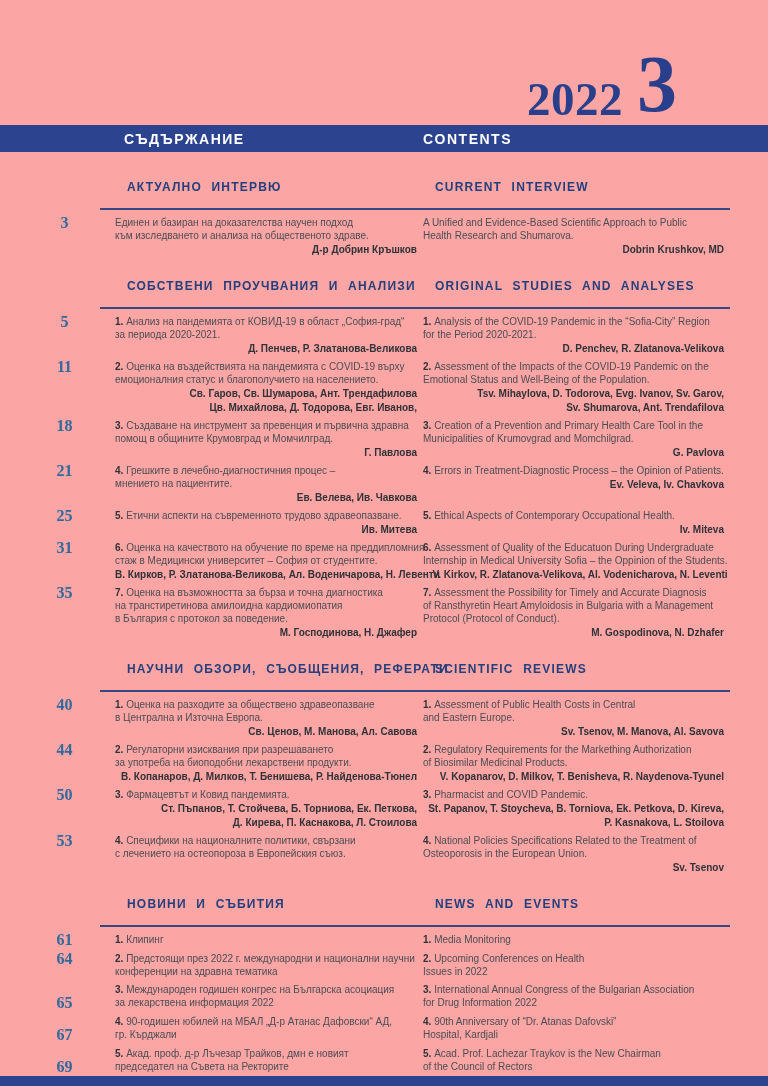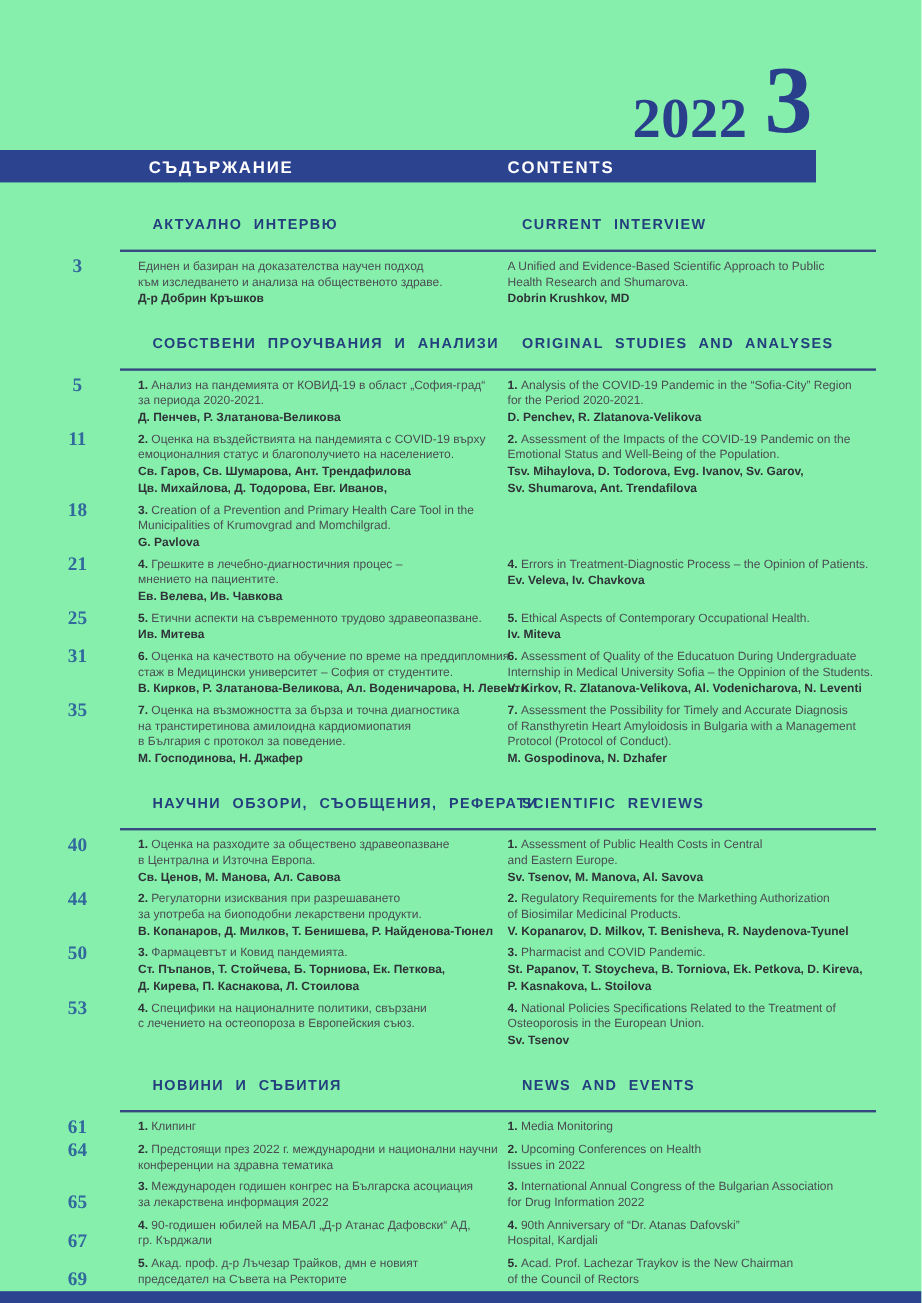--- a/index.html
+++ b/index.html
@@ -1,33 +1,33 @@
 <!DOCTYPE html>
 <html><head>
 <meta charset="utf-8">
 <style>
   html,body { margin:0; padding:0; background:#ffffff; }
   .page {
-    position:relative; width:768px; height:1086px; background:#86efac;
+    position:relative; width:768px; height:1086px; background:#fca5a5;
     font-family:"Liberation Sans", sans-serif; overflow:hidden;
   }
   
   .year {
     position:absolute; top:76px; left:527px;
     font-family:"Liberation Serif", serif; font-weight:bold;
     font-size:47px; line-height:47px; color:#2a3f8c; letter-spacing:0.5px;
   }
   .issue {
     position:absolute; top:44px; left:637px;
     font-family:"Liberation Serif", serif; font-weight:bold;
     font-size:80px; line-height:80px; color:#2a3f8c;
   }
   
   .topbar {
-    position:absolute; top:125px; left:0; width:680px; height:27px;
+    position:absolute; top:125px; left:0; width:768px; height:27px;
     background:#2c4390;
   }
   .topbar span {
     position:absolute; top:50%; transform:translateY(-50%);
     color:#ffffff; font-weight:bold; font-size:14px; letter-spacing:1.5px;
     white-space:nowrap;
   }
   .topbar .bgt { left:124px; }
   .topbar .ent { left:423px; }
   .bottombar {
@@ -48,21 +48,21 @@
   .num {
     font-family:"Liberation Serif", serif; font-weight:bold;
     font-size:16px; line-height:14px; color:#31699c;
     text-align:center; padding-right:24px;
   }
   .num.off { padding-top:13px; }
   .line { font-size:10px; line-height:13px; color:#4a4d52; white-space:nowrap; }
   .inum { font-weight:bold; color:#2f3237; }
   .authors {
     font-size:10px; line-height:13px; font-weight:bold; color:#2f3237;
-    white-space:nowrap; margin-top:1px;
+    white-space:nowrap; margin-top:1px;text-align:right;
   }
   .col { padding-right:6px; }
 </style>
 </head>
 <body>
 
 <div class="page">
   <div class="year">2022</div>
   <div class="issue">3</div>
 
@@ -124,20 +124,25 @@
           <div class="col">
             <div class="line"><span class="inum">2. </span><span>Assessment of the Impacts of the COVID-19 Pandemic on the</span></div>
             <div class="line">Emotional Status and Well-Being of the Population.</div>
             <div class="authors">Tsv. Mihaylova, D. Todorova, Evg. Ivanov, Sv. Garov,</div>
             <div class="authors">Sv. Shumarova, Ant. Trendafilova</div>
           </div>
         </div>
         <div class="row entry">
           <div class="num">18</div>
           <div class="col">
+            <div class="line"><span class="inum">3. </span><span>Създаване на инструмент за превенция и първична здравна</span></div>
+            <div class="line">помощ в общините Крумовград и Момчилград.</div>
+            <div class="authors">Г. Павлова</div>
+          </div>
+          <div class="col">
             <div class="line"><span class="inum">3. </span><span>Creation of a Prevention and Primary Health Care Tool in the</span></div>
             <div class="line">Municipalities of Krumovgrad and Momchilgrad.</div>
             <div class="authors">G. Pavlova</div>
           </div>
         </div>
         <div class="row entry">
           <div class="num">21</div>
           <div class="col">
             <div class="line"><span class="inum">4. </span><span>Грешките в лечебно-диагностичния процес –</span></div>
             <div class="line">мнението на пациентите.</div>

